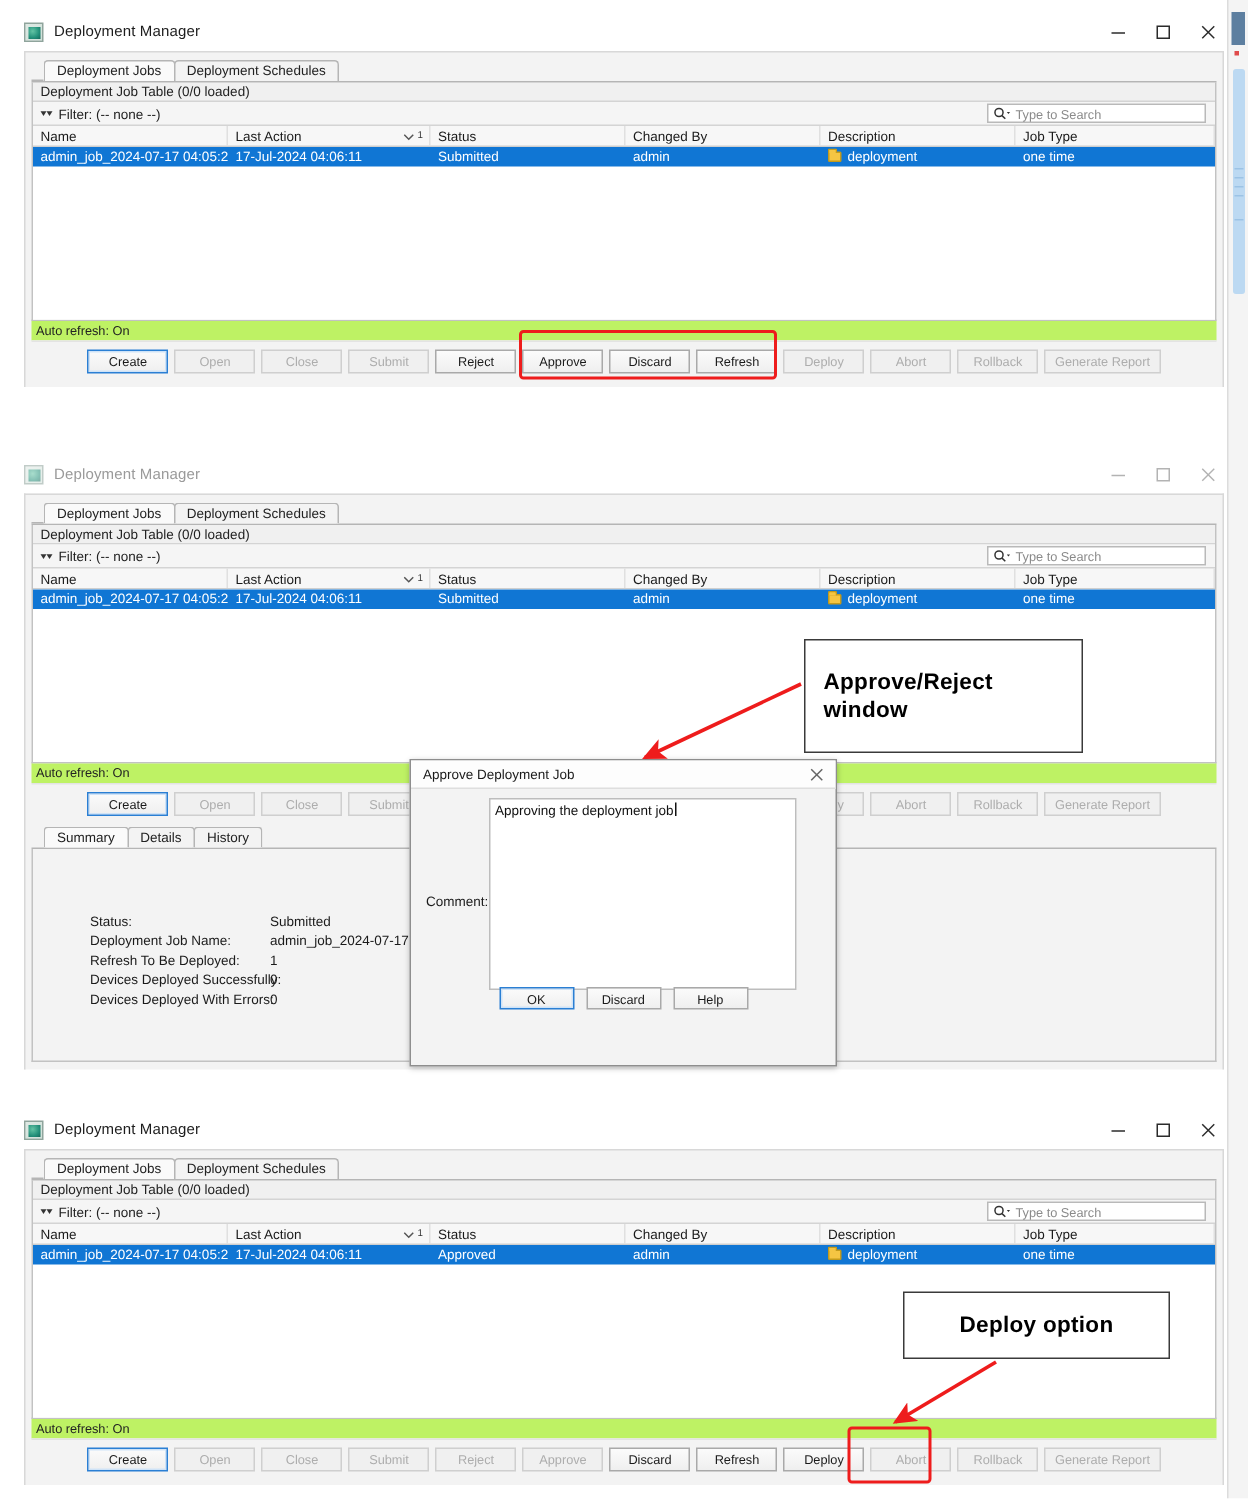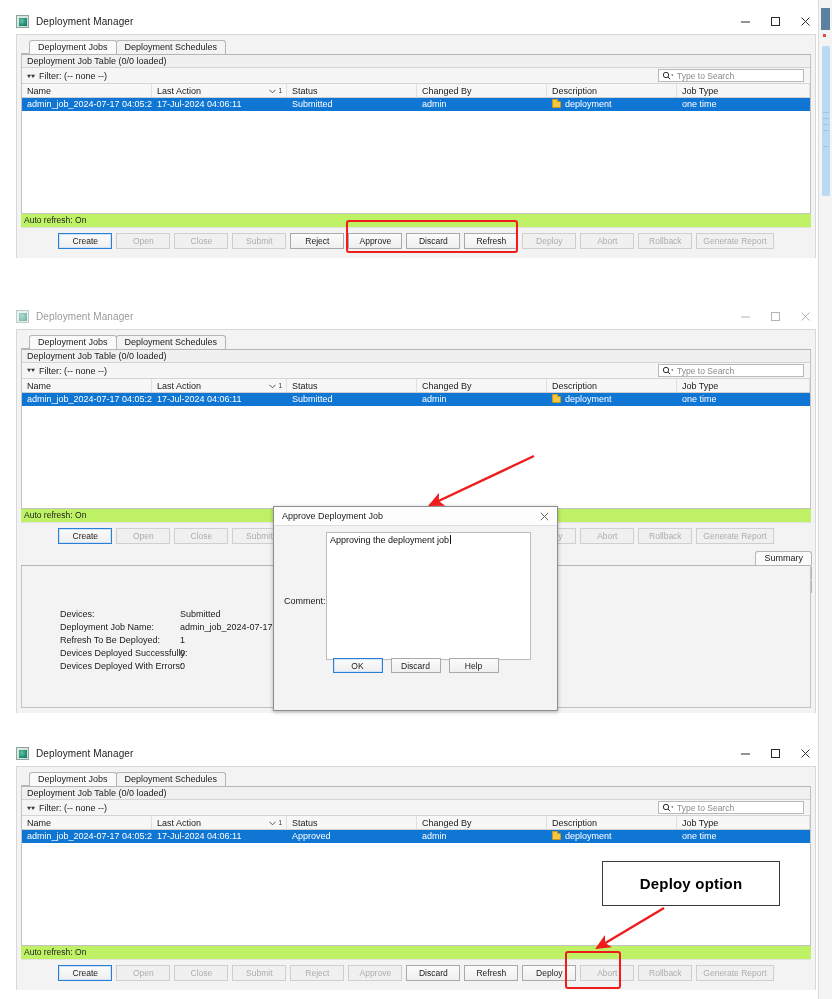--- a/index.html
+++ b/index.html
@@ -193,21 +193,21 @@
   }
   .btn.default { border: 1px solid #2a7fd4; box-shadow: inset 0 0 0 1px #cfe3f7; text-align: right; }
 
   
   .detailwrap {
     margin: 3px 0 0 0; padding: 0 0 0 0;
     background: #f3f3f3;
   }
   .detail-tabstrip {
     display:flex; align-items:flex-end; height:15px; padding-left:8px;
-    border-bottom:1px solid #b5b5b5; position:relative;flex-direction:column;
+    border-bottom:1px solid #b5b5b5; position:relative;
   }
   .detailbody {
     background: #f3f3f3;
     border: 1px solid #c2c2c2; border-top: none;
     height: 142px;
     position: relative;
   }
   .kv { position: absolute; font-size: 9px; color: #1a1a1a; white-space: nowrap; }
   .kv.k { left: 38px; }
   .kv.v { left: 158px; }
@@ -496,21 +496,21 @@
             <span>Summary</span>
           </div>
           <div class="tab">
             <span>Details</span>
           </div>
           <div class="tab">
             <span>History</span>
           </div>
         </div>
         <div class="detailbody">
-          <div class="kv k" style="top:43px">Devices:</div>
+          <div class="kv k" style="top:43px">Status:</div>
           <div class="kv v" style="top:43px">Submitted</div>
 
           <div class="kv k" style="top:56px">Deployment Job Name:</div>
           <div class="kv v" style="top:56px">admin_job_2024-07-17 04:05:25.05</div>
 
           <div class="kv k" style="top:69px">Refresh To Be Deployed:</div>
           <div class="kv v" style="top:69px">1</div>
 
           <div class="kv k" style="top:82px">Devices Deployed Successfully:</div>
           <div class="kv v" style="top:82px">0</div>
@@ -536,20 +536,23 @@
       <div class="dlg-label">Comment:</div>
       <div class="dlg-textarea"><span>Approving the deployment job</span><span class="caret"></span></div>
       <div class="dlg-btns">
         <div class="btn default">OK</div>
         <div class="btn">Discard</div>
         <div class="btn">Help</div>
       </div>
     </div>
   </div>
 
+  <div class="callout" style="left:536px; top:426px; width:186px; height:76px;">
+    <span>Approve/Reject window</span>
+  </div>
 
   <div class="win" style="left:8px; top:740px; width:816px; height:250px;">
     <div class="titlebar">
       <span class="app-icon"></span>
       <span class="ttl">Deployment Manager</span>
       <div class="wctrls">
         <div class="wbtn">
           <svg width="11" height="11" viewBox="0 0 11 11">
               <line x1="1" y1="6" x2="10" y2="6" stroke="currentColor" stroke-width="1"></line>
             </svg>

